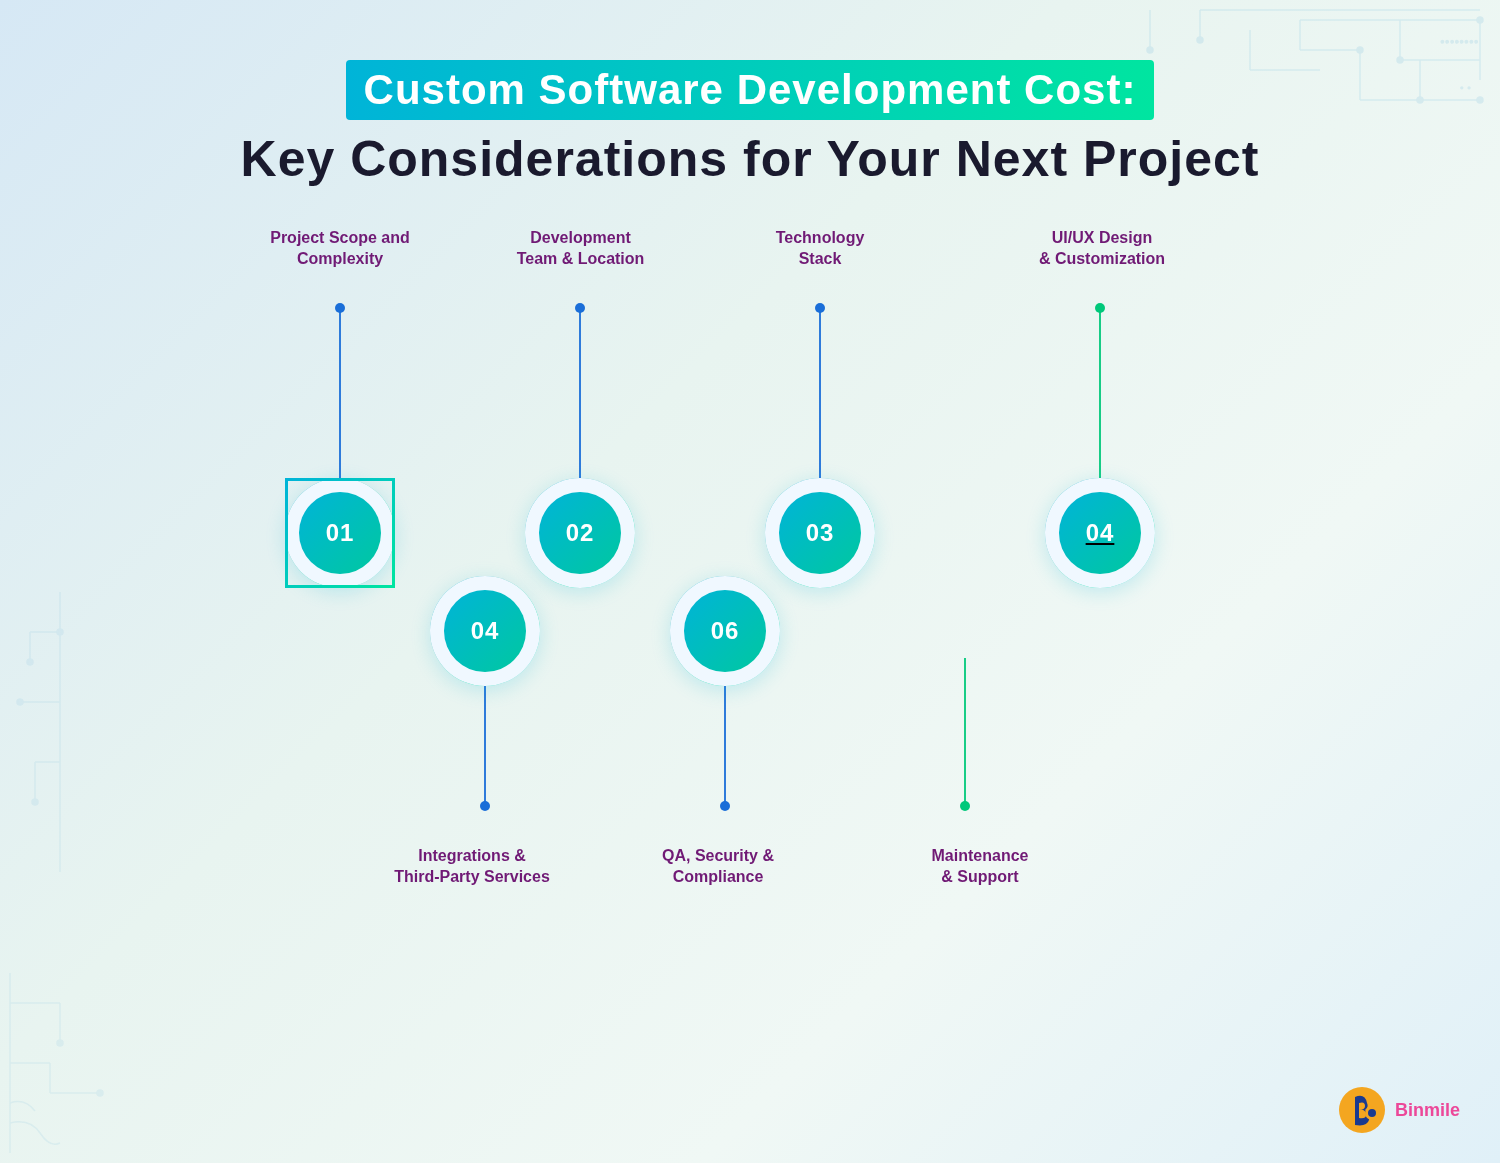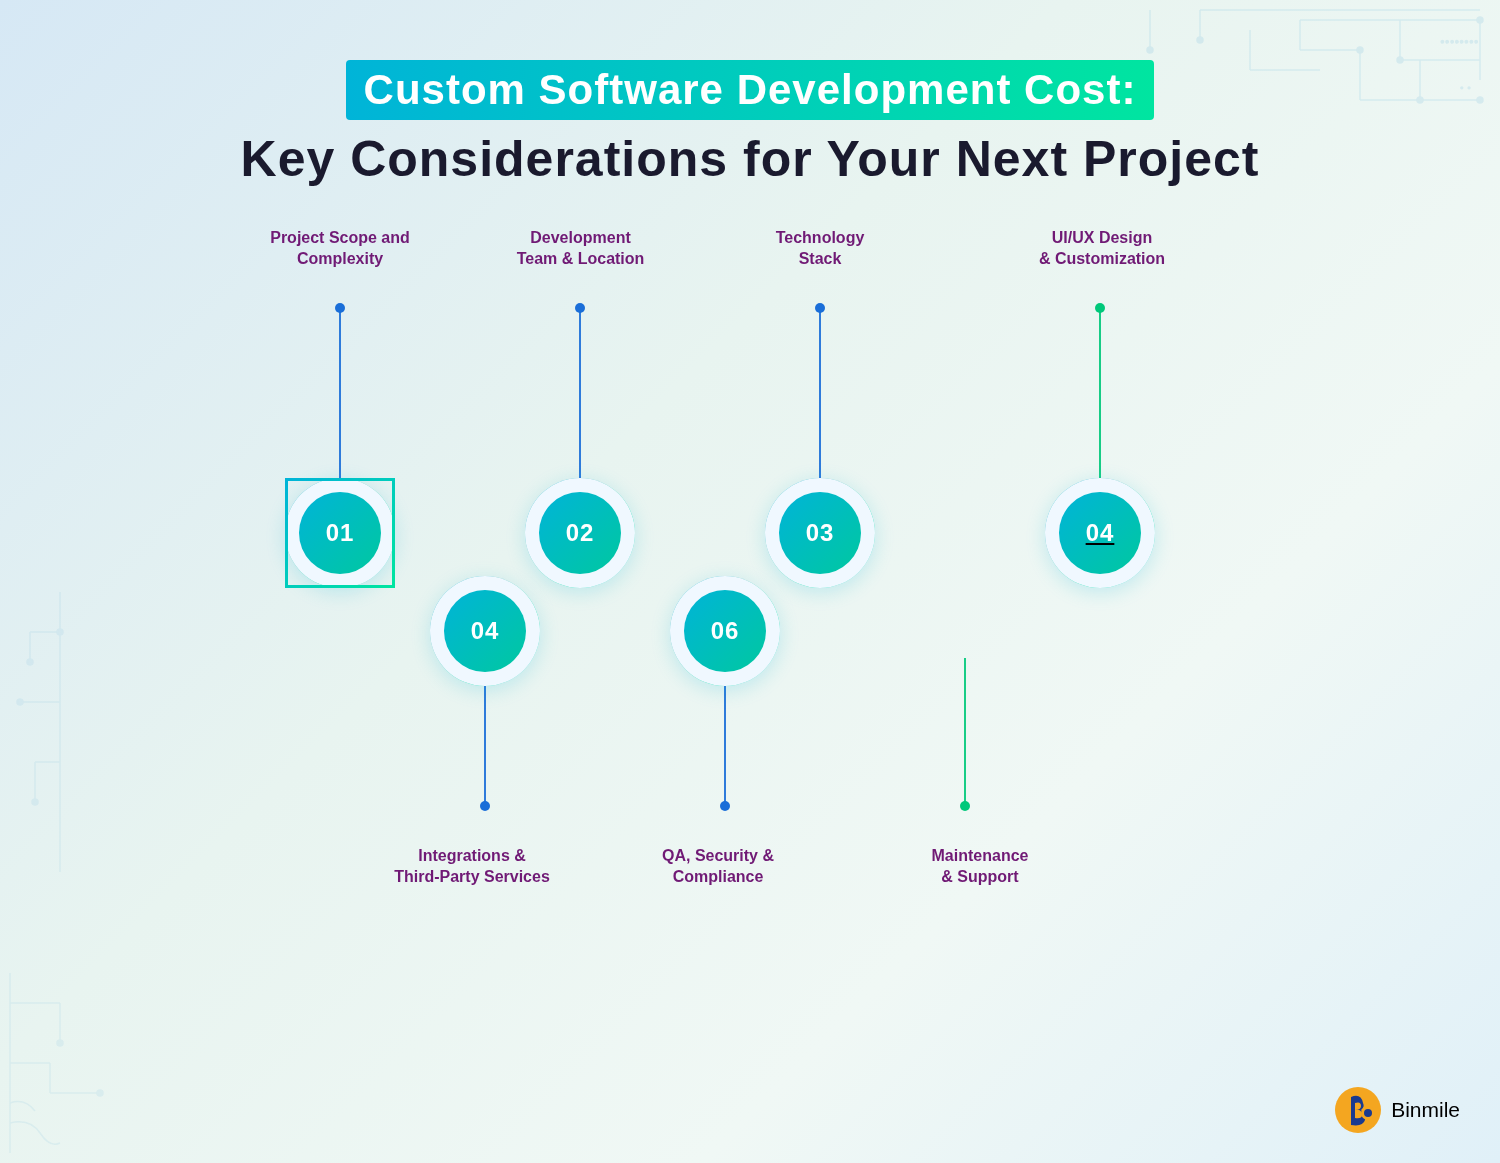--- a/index.html
+++ b/index.html
@@ -157,23 +157,23 @@
       align-items: center;
       gap: 8px;
     }
 
     .logo-icon {
       width: 50px;
       height: 50px;
     }
 
     .logo-text {
-      font-size: 21px;
-      font-weight: 400;
-      color: #000000;
+      font-size: 18px;
+      font-weight: 700;
+      color: #ec4899;
     }
 
     
     .dot-blue {
       fill: #1a6ed8;
     }
 
   </style>
 </head>
 <body>

